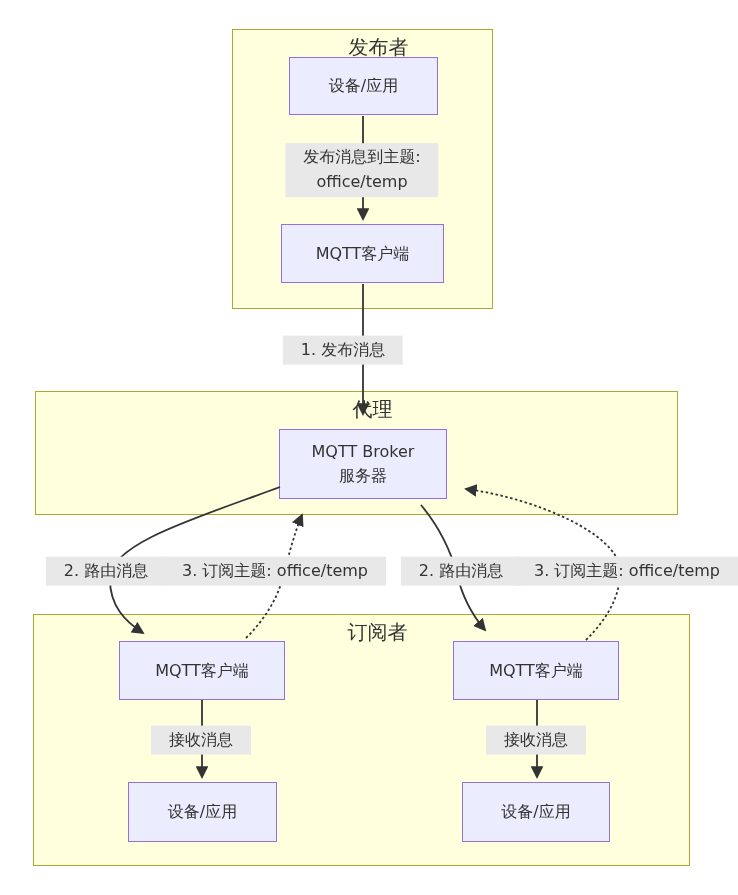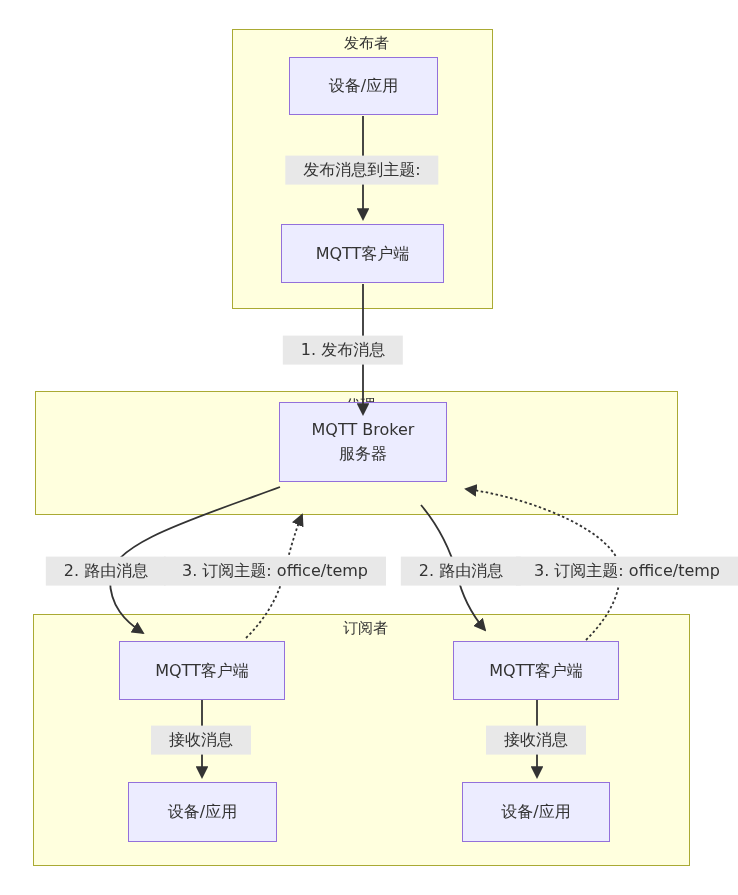--- a/index.html
+++ b/index.html
@@ -12,22 +12,22 @@
   .canvas {
     position: relative; width: 738px; height: 895px; background:#ffffff;
     font-family: "DejaVu Sans", "Liberation Sans", sans-serif;
     color: var(--text); font-size: 16px; overflow: hidden;
   }
   .cluster {
     position: absolute; background: var(--cluster-fill);
     border: 1.5px solid var(--cluster-border); z-index: 0;
   }
   .cluster-title {
-    position: absolute; top: 4px; left: 4px; width: 100%;
-    text-align: center; font-size: 15px; color: var(--text); z-index: 1;
+    position: absolute; top: 4px; left: 16px; width: 100%;
+    text-align: center; font-size: 20px; color: var(--text); z-index: 1;
   }
   .node {
     position: absolute; background: var(--node-fill);
     border: 1.5px solid var(--node-border); z-index: 2;
     display: flex; flex-direction: column; align-items: center; justify-content: center;
     text-align: left; line-height: 1.5; font-size: 16px;
   }
   .edge-layer { position: absolute; left: 0; top: 0; z-index: 3; pointer-events: none; }
   .edge { fill: none; stroke: var(--edge-stroke); stroke-width: 1.8px; }
   .edge.dotted { stroke-dasharray: 2.5,2.5; }
@@ -56,21 +56,21 @@
   </div>
 
   <div class="node" style="left:289px; top:57px; width:149px; height:58px;">
     <span>设备/应用</span>
   </div>
 
   <div class="node" style="left:281px; top:224px; width:163px; height:59px;">
     <span>MQTT客户端</span>
   </div>
 
-  <div class="node" style="left:279px; top:402px; width:168px; height:80px;">
+  <div class="node" style="left:279px; top:429px; width:168px; height:70px;">
     <span>MQTT Broker</span>
     <span>服务器</span>
   </div>
 
   <div class="node" style="left:119px; top:641px; width:166px; height:59px;">
     <span>MQTT客户端</span>
   </div>
 
   <div class="node" style="left:453px; top:641px; width:166px; height:59px;">
     <span>MQTT客户端</span>
@@ -95,20 +95,21 @@
     <path class="edge" d="M280,487 C196,518 112,543 110,577 C109,606 126,622 143,633" marker-end="url(#arrow)"></path>
     <path class="edge dotted" d="M246,638 C264,620 277,600 283,577 C289,554 295,531 302,515" marker-end="url(#arrow)"></path>
     <path class="edge" d="M421,505 C441,529 451,552 457,574 C462,596 473,616 485,630" marker-end="url(#arrow)"></path>
     <path class="edge dotted" d="M586,640 C608,618 621,595 620,569 C617,533 534,498 466,489" marker-end="url(#arrow)"></path>
     <path class="edge" d="M202,700 L202,777" marker-end="url(#arrow)"></path>
     <path class="edge" d="M537,700 L537,777" marker-end="url(#arrow)"></path>
   </svg>
 
   <div class="edge-label" style="left:362px; top:170px;">
     <div>发布消息到主题:</div>
+    <div>office/temp</div>
   </div>
 
   <div class="edge-label" style="left:343px; top:350px;">1. 发布消息</div>
 
   <div class="edge-label" style="left:106px; top:571px;">2. 路由消息</div>
 
   <div class="edge-label" style="left:275px; top:571px;">3. 订阅主题: office/temp</div>
 
   <div class="edge-label" style="left:461px; top:571px;">2. 路由消息</div>
 

